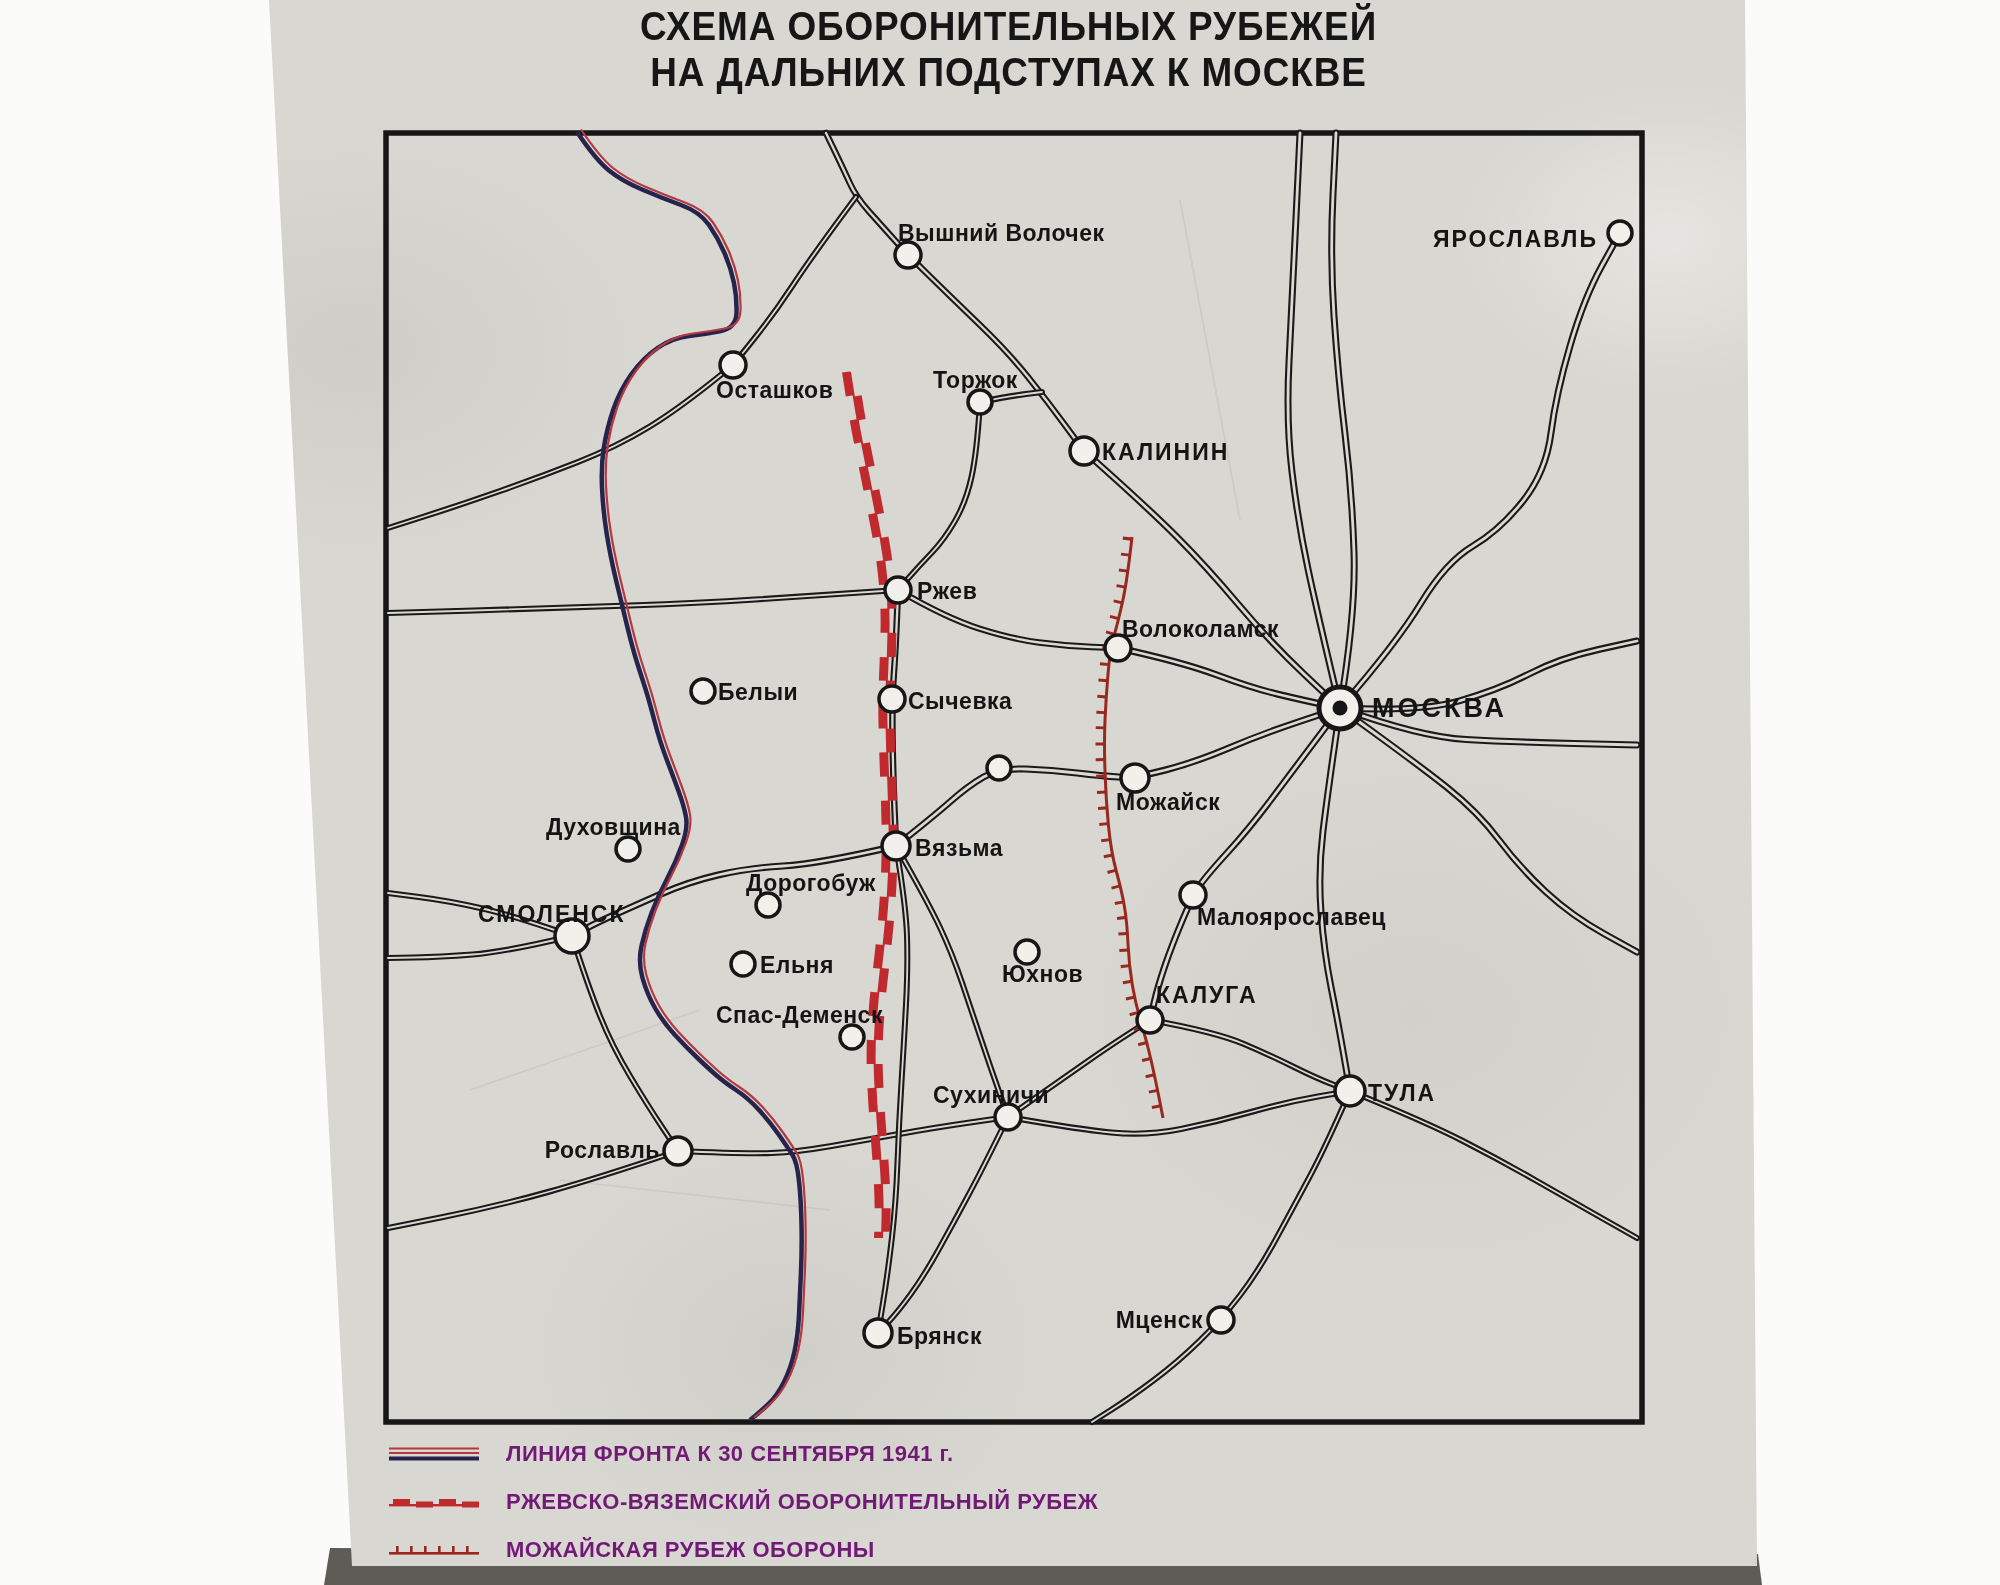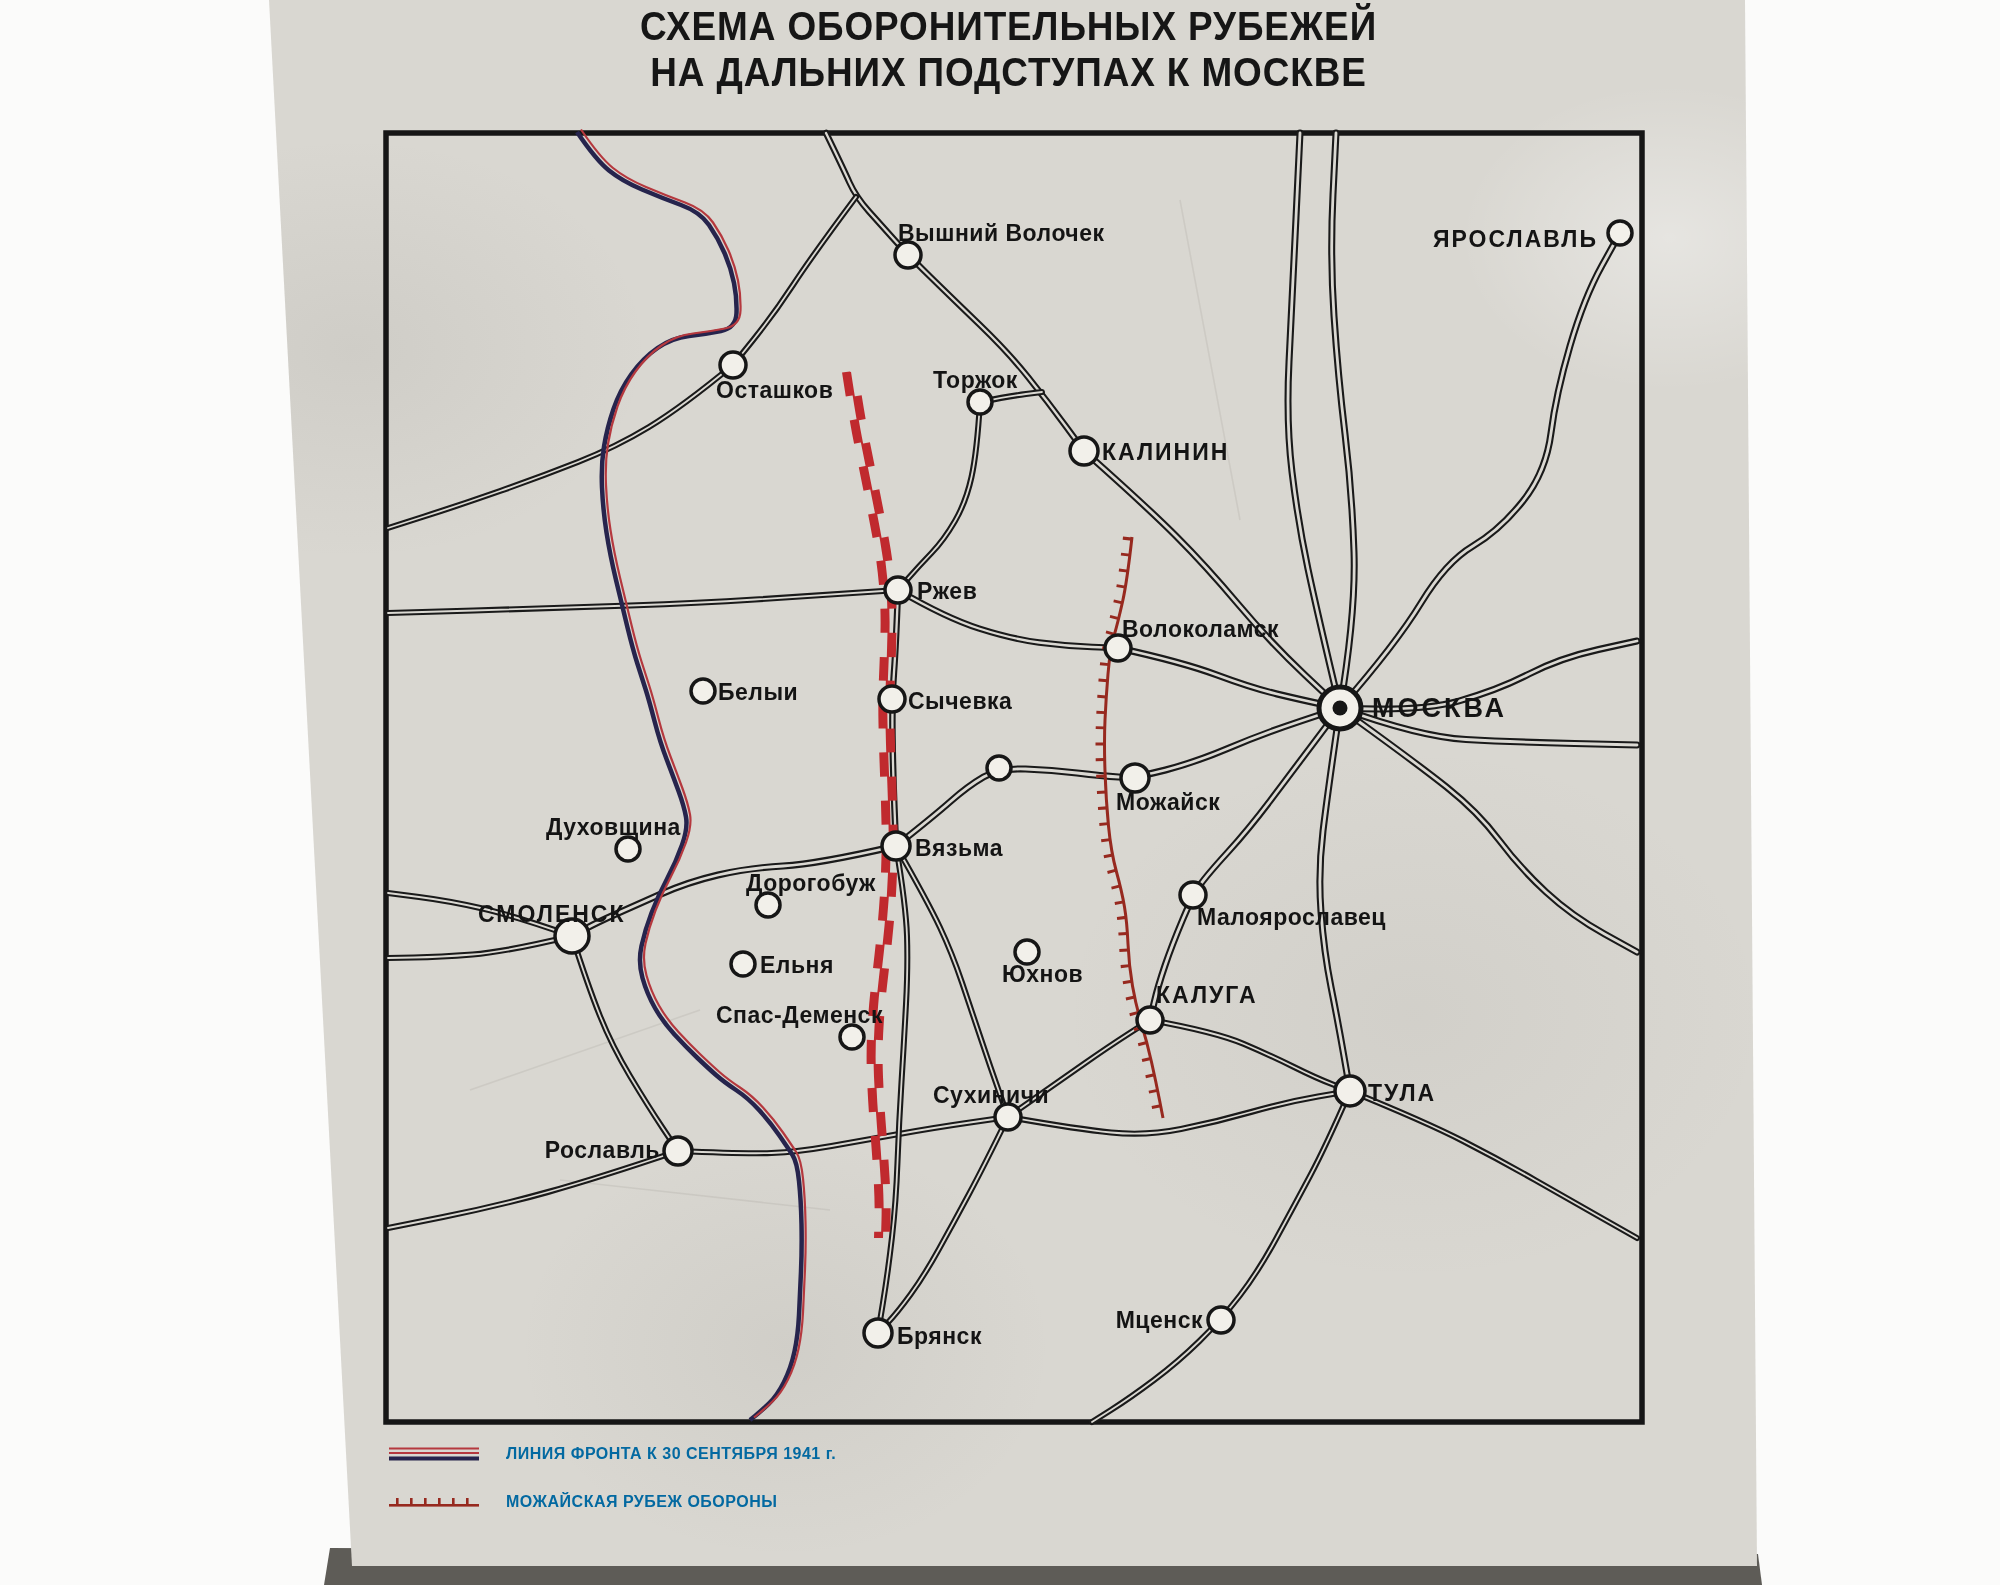--- a/index.html
+++ b/index.html
@@ -20,21 +20,21 @@
     color:#161616;font-weight:700;font-size:41px;line-height:1.12;letter-spacing:1px;
     transform:scaleX(0.9);transform-origin:50% 0;}
   svg.map{position:absolute;left:0;top:0;}
   text{fill:#141414;}
   .lbl{font-size:23px;font-weight:700;letter-spacing:0.5px;}
   .lbl-caps{font-size:23px;font-weight:700;letter-spacing:2px;}
   .lbl-capital{font-size:27px;font-weight:700;letter-spacing:3px;}
   .legend{position:absolute;left:388px;top:1437px;}
   .legend-row{display:flex;align-items:center;height:34px;margin-bottom:14px;}
   .legend-sym{width:92px;height:18px;margin-right:26px;flex:none;}
-  .legend-label{font-size:16px;font-weight:700;color:#0369a1;letter-spacing:0.5px;white-space:nowrap;}
+  .legend-label{font-size:22px;font-weight:700;color:#701a75;letter-spacing:0.5px;white-space:nowrap;}
 </style>
 </head>
 <body>
 
 <div class="scene">
   <div class="under-strip"></div>
   <div class="paper"></div>
 
   <div class="title">
     <div>СХЕМА ОБОРОНИТЕЛЬНЫХ РУБЕЖЕЙ</div>
@@ -307,20 +307,30 @@
     <div class="legend-row">
       <svg class="legend-sym" viewBox="0 0 92 18">
         <rect x="1" y="2.5" width="90" height="2" fill="#b5383e"></rect>
         <rect x="1" y="7" width="90" height="2" fill="#b5383e"></rect>
         <rect x="1" y="11.5" width="90" height="4" fill="#26244d"></rect>
       </svg>
       <span class="legend-label">ЛИНИЯ ФРОНТА К 30 СЕНТЯБРЯ 1941 г.</span>
     </div>
     <div class="legend-row">
       <svg class="legend-sym" viewBox="0 0 92 18">
+        <rect x="1" y="11" width="90" height="2.4" fill="#c02a2e"></rect>
+        <rect x="5" y="6" width="17" height="6" fill="#c02a2e"></rect>
+        <rect x="28" y="8.5" width="17" height="6" fill="#c02a2e"></rect>
+        <rect x="51" y="6" width="17" height="6" fill="#c02a2e"></rect>
+        <rect x="74" y="8.5" width="17" height="6" fill="#c02a2e"></rect>
+      </svg>
+      <span class="legend-label">РЖЕВСКО-ВЯЗЕМСКИЙ ОБОРОНИТЕЛЬНЫЙ РУБЕЖ</span>
+    </div>
+    <div class="legend-row">
+      <svg class="legend-sym" viewBox="0 0 92 18">
         <rect x="1" y="11" width="90" height="2.6" fill="#97291f"></rect>
         <g fill="#97291f">
           <rect x="8" y="5" width="2.6" height="7"></rect>
           <rect x="22" y="5" width="2.6" height="7"></rect>
           <rect x="36" y="5" width="2.6" height="7"></rect>
           <rect x="50" y="5" width="2.6" height="7"></rect>
           <rect x="64" y="5" width="2.6" height="7"></rect>
           <rect x="78" y="5" width="2.6" height="7"></rect>
         </g>
       </svg>

